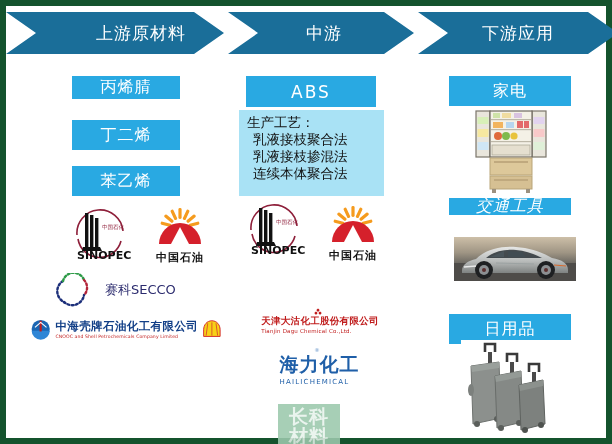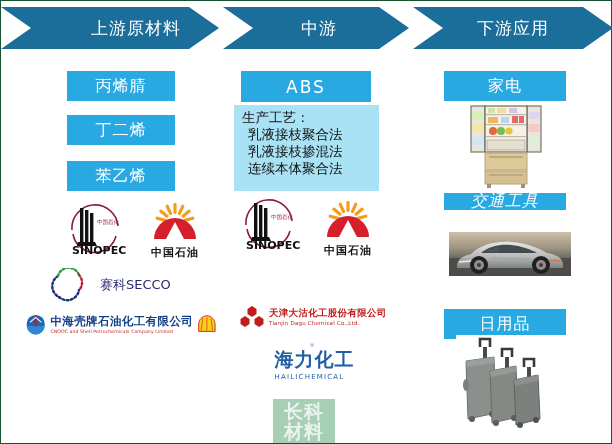--- a/index.html
+++ b/index.html
@@ -6,21 +6,21 @@
   html, body {
     width: 612px; height: 444px;
     background: #ffffff;
     font-family: "DejaVu Sans", "Liberation Sans", sans-serif;
     overflow: hidden;
   }
   #page {
     position: relative;
     width: 612px; height: 444px;
     background: #ffffff;
-    border: 1px solid #14532d;
+    border: 6px solid #14532d;
   }
 
   
   .header-band {
     position: absolute;
     left: 0; top: 6px;
     width: 612px; height: 42px;
   }
   .chev {
     position: absolute;
@@ -62,21 +62,21 @@
     font-size: 16px;
     text-align: center;
     white-space: nowrap;
     letter-spacing: 1px;
     display: flex;
     align-items: center;
     justify-content: center;
   }
 
   
-  .lb1 { left: 66px; top: 70px;  width: 108px; height: 30px; }
+  .lb1 { left: 66px; top: 70px;  width: 108px; height: 23px; }
   .lb2 { left: 66px; top: 114px; width: 108px; height: 30px; }
   .lb3 { left: 66px; top: 160px; width: 108px; height: 30px; }
 
   
   .mb-abs { left: 240px; top: 70px; width: 130px; height: 31px; font-size: 17px; letter-spacing: 2px; }
   .proc-panel {
     position: absolute;
     left: 233px; top: 104px;
     width: 145px; height: 86px;
     background: #a9e2f5;
@@ -94,21 +94,21 @@
   .rb3 { left: 443px; top: 308px; width: 122px; height: 30px; }
 
   
   .logo-wrap { position: absolute; }
 
   .logo-sinopec { width: 62px; height: 52px; }
   .logo-petrochina { width: 78px; height: 56px; }
   .logo-secco { width: 140px; height: 34px; }
   .logo-cnooc { width: 192px; height: 26px; }
   .logo-yongxing { width: 150px; height: 42px; }
-  .logo-dagu { width: 148px; height: 26px; }
+  .logo-dagu { width: 148px; height: 26px; flex-direction: column; }
   .logo-haili { width: 126px; height: 38px; }
 
   .lg-l1 { left: 63px;  top: 203px; }
   .lg-l2 { left: 135px; top: 200px; }
   .lg-l3 { left: 48px;  top: 267px; }
   .lg-l4 { left: 24px;  top: 310px; }
 
   .lg-m1 { left: 237px; top: 198px; }
   .lg-m2 { left: 308px; top: 198px; }
   .lg-m3 { left: 244px; top: 255px; }

